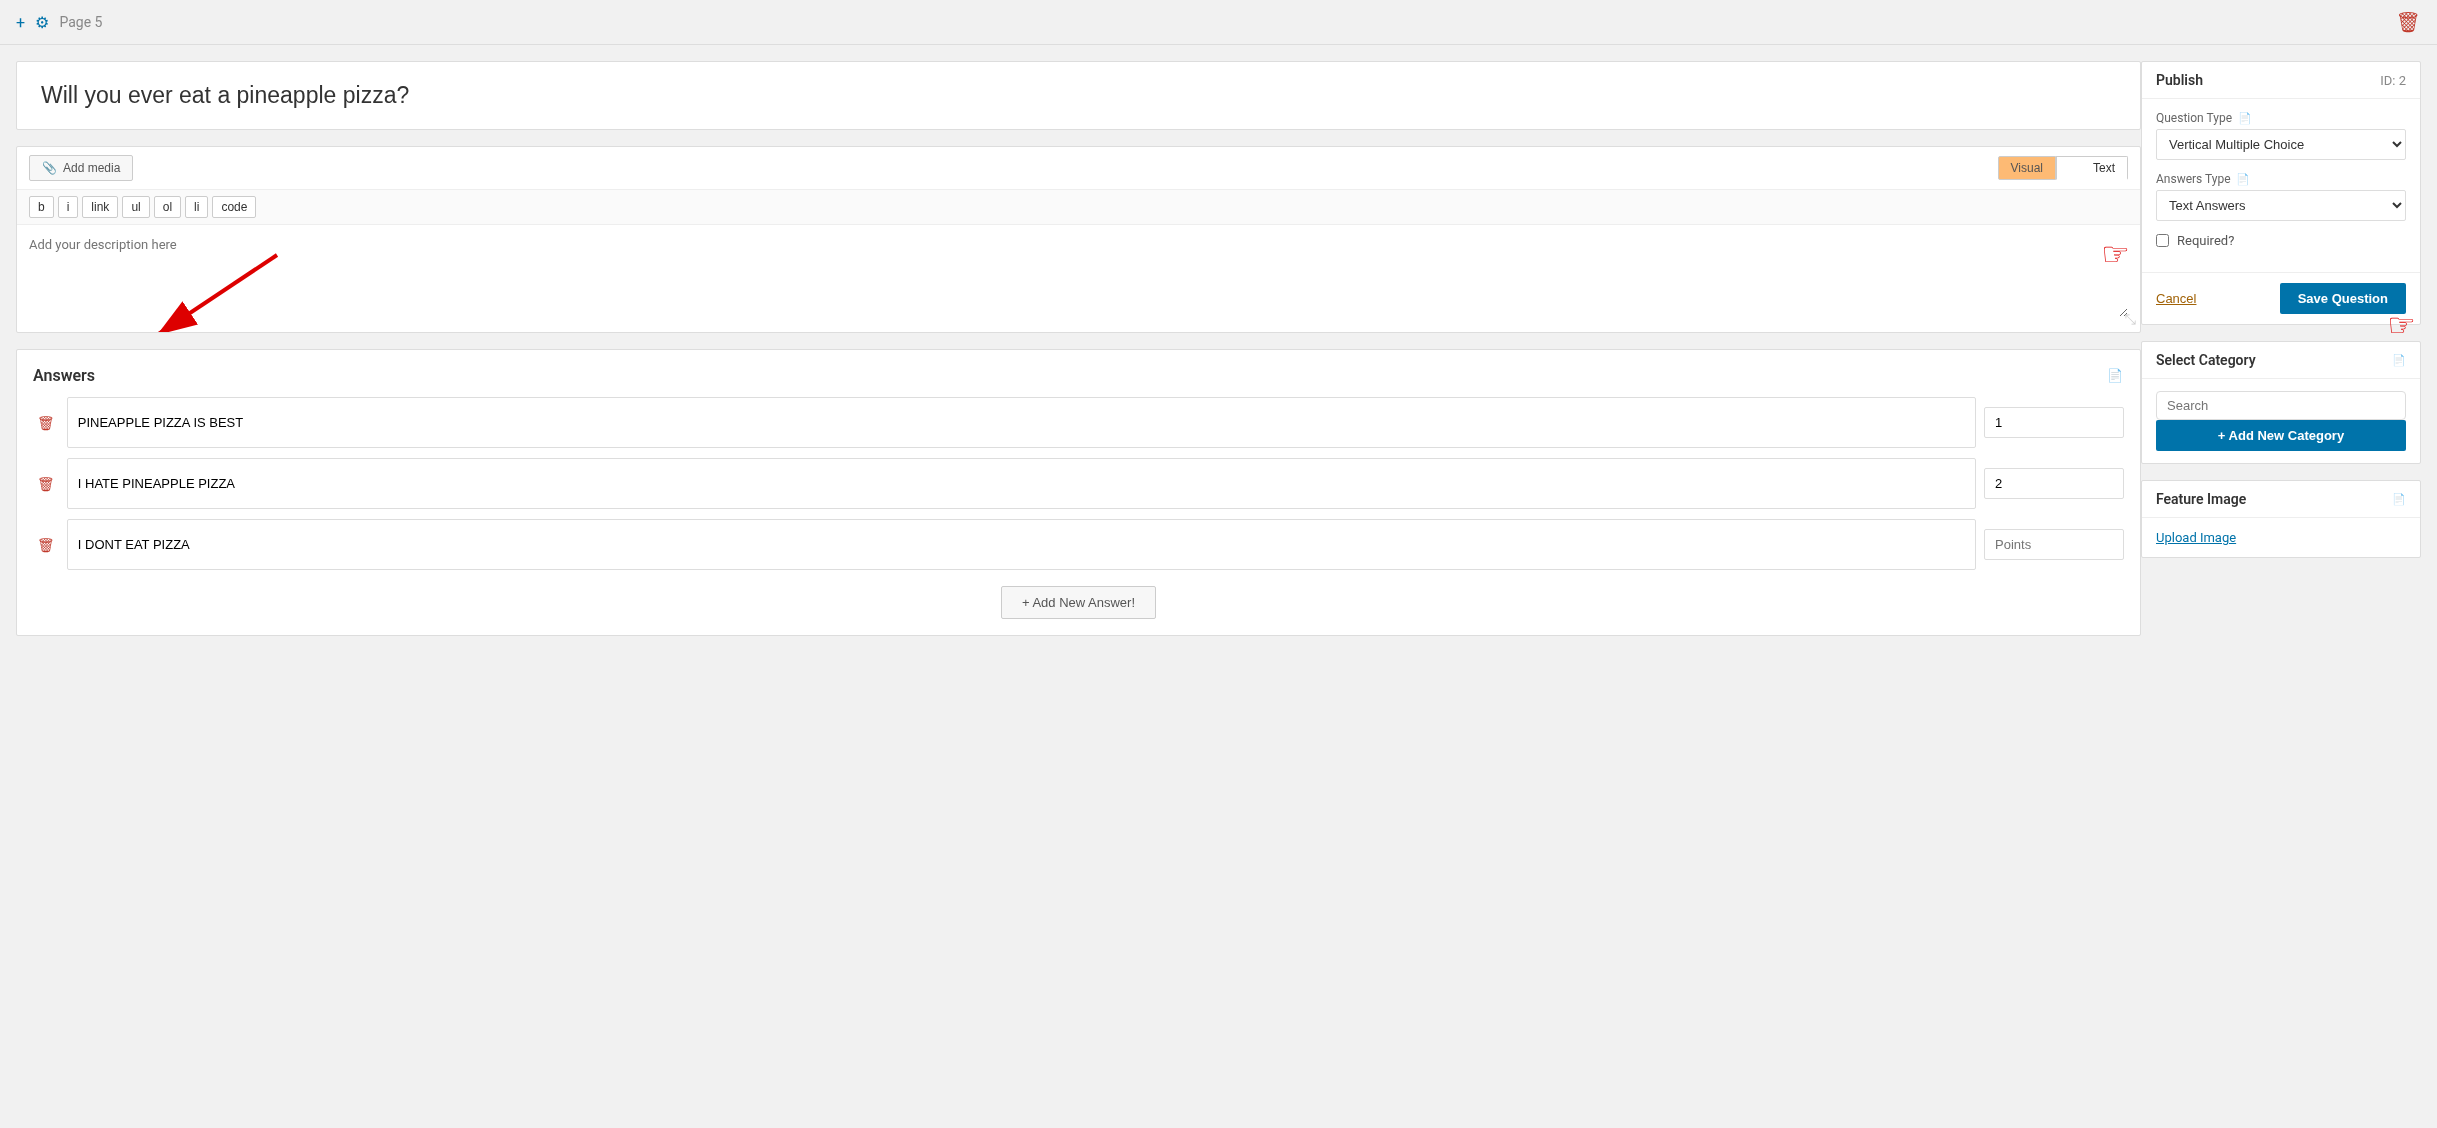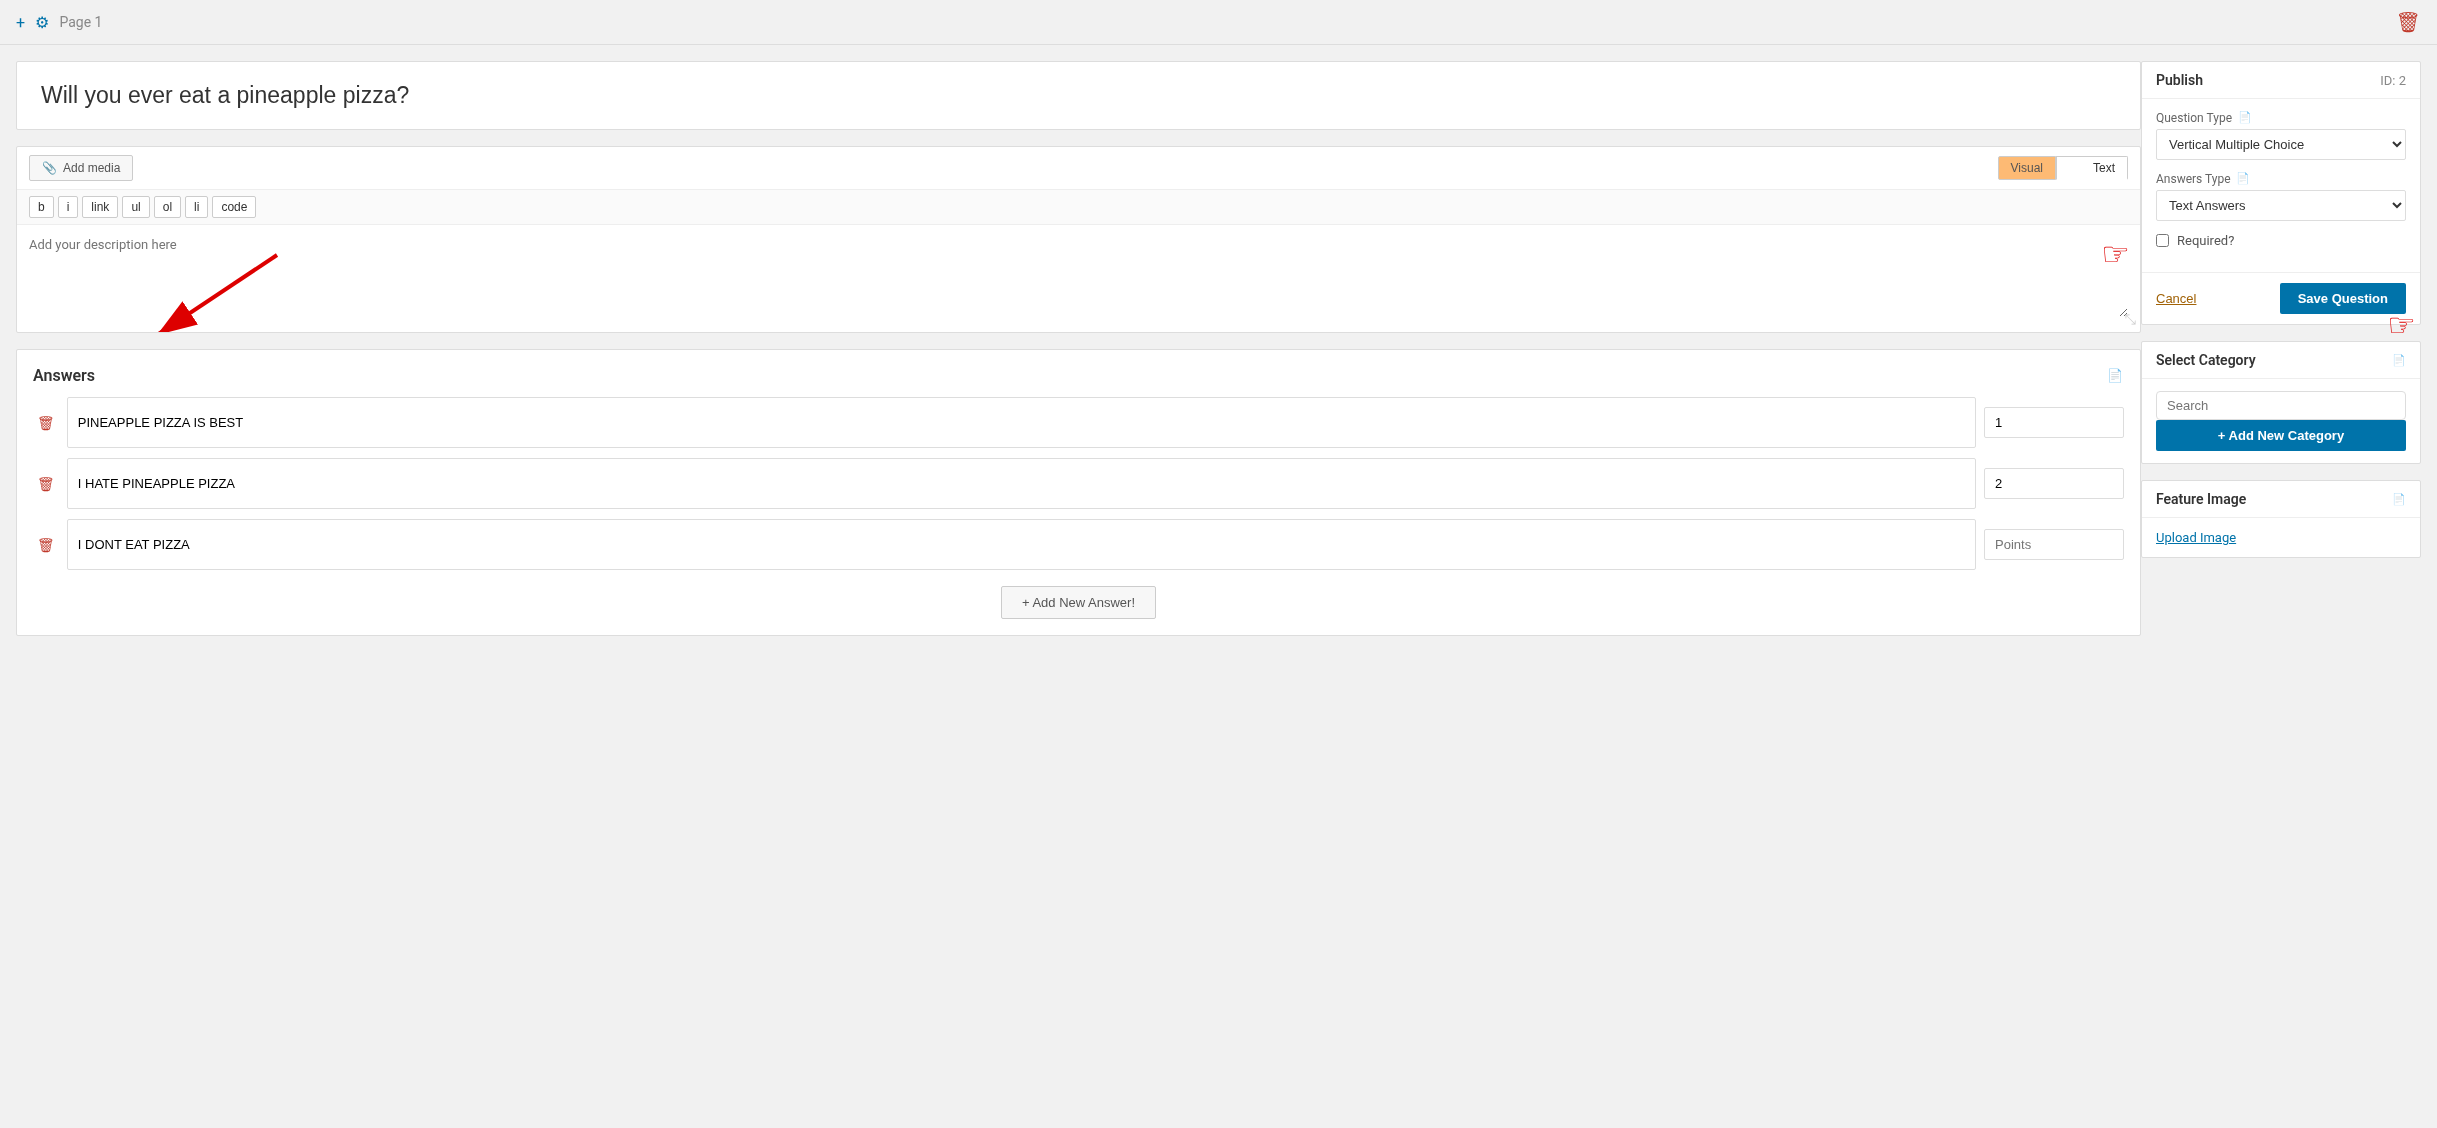--- a/index.html
+++ b/index.html
@@ -258,21 +258,21 @@
     }
 
     .field-group {
       margin-bottom: 12px;
     }
     .field-label {
       font-size: 12px;
       color: #666;
       margin-bottom: 4px;
       display: flex;
-      align-items: flex-start;
+      align-items: flex-end;
       gap: 6px;
     }
     .field-doc-icon { color: #aaa; font-size: 11px; }
 
     .field-select {
       width: 100%;
       padding: 6px 8px;
       border: 1px solid #ddd;
       border-radius: 2px;
       font-size: 13px;
@@ -366,21 +366,21 @@
       font-size: 36px;
     }
   </style>
 </head>
 <body>
 
 <div class="top-bar">
   <div class="top-bar-left">
     <span class="top-bar-icon">+</span>
     <span class="top-bar-icon">⚙</span>
-    <span class="page-title-label">Page 1</span>
+    <span class="page-title-label">Page 5</span>
   </div>
   <span class="trash-icon-top">🗑</span>
 </div>
 
 <div class="main-layout">
 
   <div class="content-area">
 
     <div class="question-title-box">
       <input class="question-title-input" value="Will you ever eat a pineapple pizza?" type="text" placeholder="Will you ever eat a pineapple pizza?" style="">

